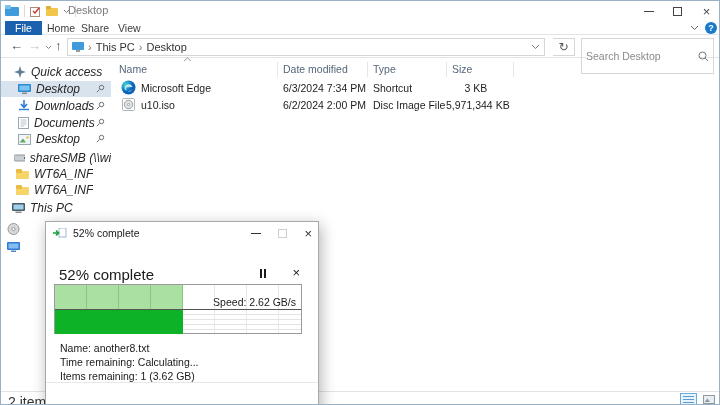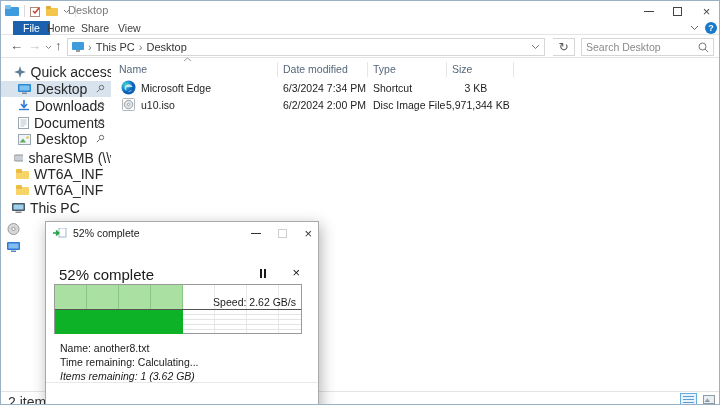--- a/index.html
+++ b/index.html
@@ -25,27 +25,27 @@
   .ribbon-right { position:absolute; right:4px; top:1px; display:flex; align-items:center; gap:6px; }
   .helpcirc { width:12px; height:12px; border-radius:50%; background:#1979ca; color:#fff; font-size:9px; font-weight:bold; display:flex; align-items:center; justify-content:center; }
 
   
   .navbar { position:absolute; left:0; top:35px; width:720px; height:22px; background:#fff; border-bottom:1px solid #e4e4e4; display:flex; align-items:center; }
   .navarrow { font-size:13px; line-height:1; }
   .addr { position:absolute; left:66px; top:2px; width:478px; height:18px; border:1px solid #d6d6d6; background:#fff; display:flex; align-items:center; padding:0 4px; gap:4px; }
   .crumbsep { color:#777; font-size:11px; }
   .addr-dd { margin-left:auto; }
   .refreshbtn { position:absolute; left:552px; top:2px; width:22px; height:18px; display:flex; align-items:center; justify-content:center; color:#555; font-size:12px; border:1px solid #d6d6d6; border-left:none; }
-  .searchbox { position:absolute; left:580px; top:2px; width:133px; height:18px; border:1px solid #d6d6d6; display:flex; align-items:center; padding:0 4px; }
+  .searchbox { position:absolute; left:580px; top:2px; width:133px; height:36px; border:1px solid #d6d6d6; display:flex; align-items:center; padding:0 4px; }
   .searchbox input { border:none; outline:none; flex:1; font-size:10.5px; color:#444; font-family:inherit; width:100px; }
   .searchbox input::placeholder { color:#8a8a8a; }
 
   
   .sidebar { position:absolute; left:0; top:57px; width:110px; height:333px; background:#fff; }
-  .side-item { position:absolute; left:0; width:110px; height:16px; display:flex; align-items:center; gap:5px; font-size:14px; color:#262626; }
+  .side-item { position:absolute; left:0; width:110px; height:16px; display:flex; align-items:center; gap:5px; font-size:12px; color:#262626;font-style:italic; }
   .side-item .lbl { white-space:nowrap; overflow:hidden; }
   .side-item.sel { background:#d9e3ee; }
   .pin { position:absolute; right:6px; top:3px; }
 
   
   .filelist { position:absolute; left:110px; top:57px; width:610px; height:333px; }
   .fl-head { position:absolute; top:3px; left:0; width:500px; height:17px; color:#56677a; font-size:10.5px; }
   .fl-head span { position:absolute; top:2px; }
   .colsep { position:absolute; top:1px; width:1px; height:15px; background:#e6e6e6; }
   .sortcaret { position:absolute; left:72px; top:-4px; }
@@ -120,21 +120,21 @@
       <div class="sysbtn">
           <span class="maxbox"></span>
         </div>
       <div class="sysbtn">
           <span class="closex">×</span>
         </div>
     </div>
   </div>
 
   <div class="ribbon">
-    <div class="tab file" style="left:12px;">File</div>
+    <div class="tab file" style="left:4px;">File</div>
     <div class="tab" style="left:42px;">Home</div>
     <div class="tab" style="left:76px;">Share</div>
     <div class="tab" style="left:113px;">View</div>
     <div class="ribbon-right">
       <svg width="9" height="6">
           <path d="M1 1 l3.5 3.5 L8 1" stroke="#666" fill="none"></path>
         </svg>
       <span class="helpcirc">?</span>
     </div>
   </div>
@@ -369,18 +369,18 @@
         </div>
       <div class="middiv"></div>
       <div class="lowband">
         <div class="progressbar" style="width: 52%;"></div>
       </div>
       <span class="speedlabel">Speed: 2.62 GB/s</span>
     </div>
 
     <div class="dlg-line" style="top:120px;">Name: another8.txt</div>
     <div class="dlg-line" style="top:134px;">Time remaining: Calculating...</div>
-    <div class="dlg-line" style="top:148px;font-style:italic;">Items remaining: 1 (3.62 GB)</div>
+    <div class="dlg-line" style="top:148px;">Items remaining: 1 (3.62 GB)</div>
 
     <div class="dlg-sep"></div>
   </div>
 
 </div>
 
 </body></html>

